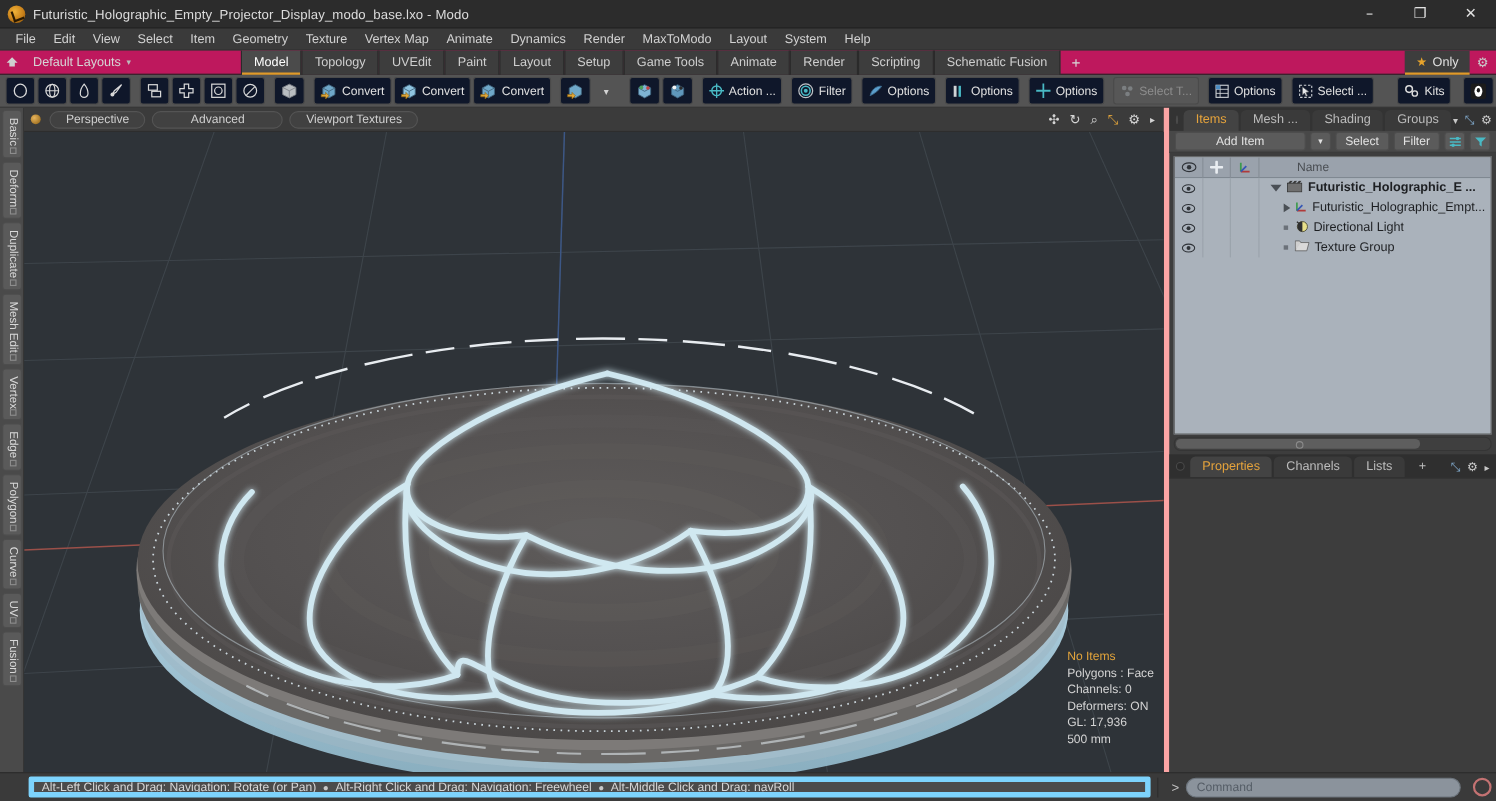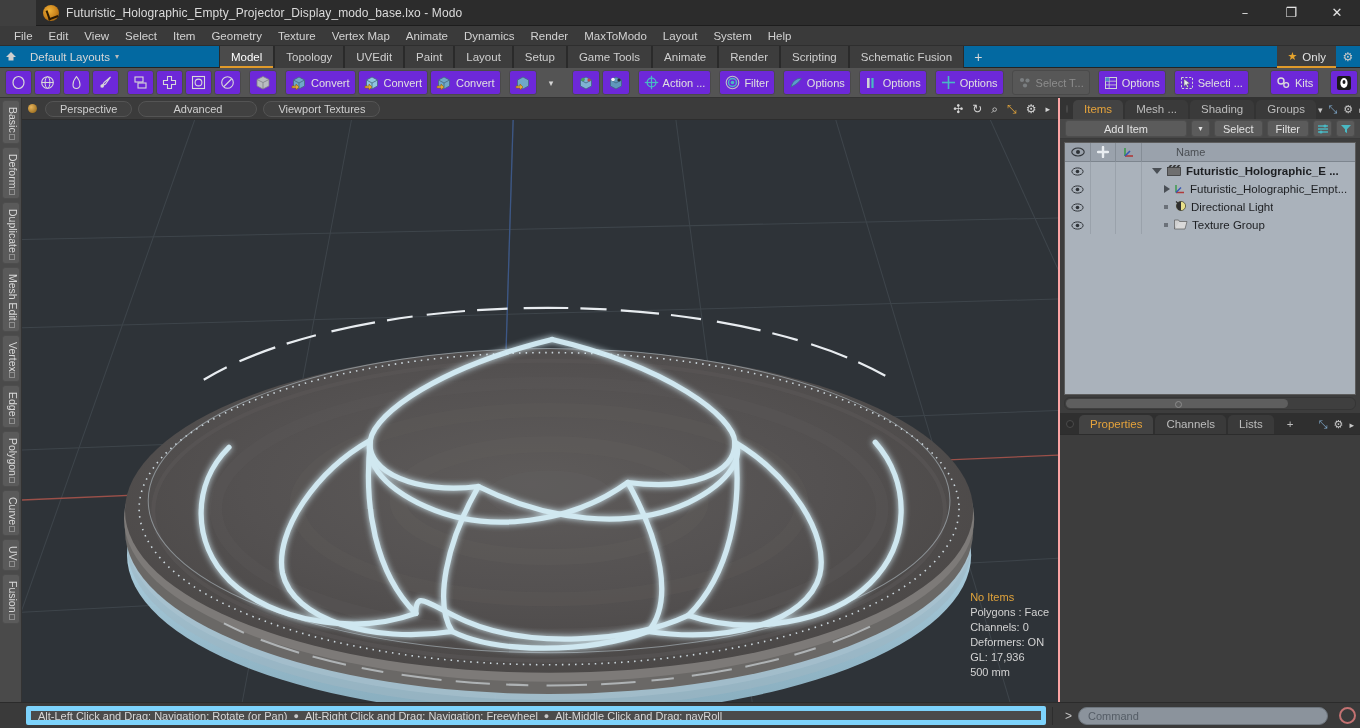--- a/index.html
+++ b/index.html
@@ -8,21 +8,20 @@
     background:#3b3b3b;
     font-family:"Liberation Sans", sans-serif;
     -webkit-font-smoothing:antialiased;
   }
   .app{ position:relative; width:1360px; height:728px; background:#3f3f3f; }
 
   
   .titlebar{
     height:26px; background:#2c2c2c; display:flex; align-items:center;
     border-bottom:1px solid #1d1d1d;
-    margin-left:36px;
   }
   .app-icon{
     width:16px;height:16px;margin-left:7px;margin-right:7px;border-radius:50%;
     background:radial-gradient(circle at 40% 35%, #f0b238 0%, #c8801a 55%, #7a4a06 100%);
     position:relative; flex:none;
   }
   .app-icon:after{
     content:""; position:absolute; left:4px; top:4px; width:8px;height:8px;
     border-left:2px solid #2b1a02; border-bottom:2px solid #2b1a02;
     transform:rotate(-20deg);
@@ -39,21 +38,21 @@
     height:20px; background:#3a3a3a; display:flex; align-items:center;
     padding-left:6px; border-bottom:1px solid #2e2e2e;
   }
   .menu-item{
     color:#d2d2d2; font-size:11.5px; padding:0 8px; height:20px;
     display:flex; align-items:center; white-space:nowrap;
   }
 
   
   .layoutbar{
-    height:22px; background:#0369a1; display:flex; align-items:center;
+    height:22px; background:#be185d; display:flex; align-items:center;
     border-bottom:1px solid #242424; position:relative;
   }
   .home-ico{
     width:22px;height:20px; display:flex;align-items:center;justify-content:center;
     color:#cfcfcf; font-size:11px;
   }
   .default-layouts{
     color:#d6d6d6; font-size:11.5px; padding:0 8px; display:flex; align-items:center; gap:5px;
   }
   .caret{ font-size:8px; color:#bbb; }
@@ -78,21 +77,21 @@
   }
 
   
   .toolbar{
     height:30px; background:#545454; display:flex; align-items:center;
     gap:0px; padding:0 2px; border-bottom:1px solid #333;
   }
   .tgroup{ display:flex; align-items:center; height:26px; margin:0 3px; }
   .tbtn{
     height:25px; min-width:25px; display:flex; align-items:center; justify-content:center;
-    background:#6d28d9; border:1px solid #4a4a4a; border-radius:3px;
+    background:#0f172a; border:1px solid #4a4a4a; border-radius:3px;
     color:#e0e0e0; font-size:11px; gap:4px; padding:0 5px; margin-right:2px;
     white-space:nowrap;
   }
   .tbtn.disabled{ color:#8d8d8d; background:#575757; }
   .tbtn.nobg{ background:transparent; border:1px solid transparent; }
   .tbtn svg{ display:block; }
 
   
   .main{ position:absolute; left:0; top:98px; width:1360px; height:604px; display:flex; }
 
@@ -135,21 +134,21 @@
     position:relative; flex:1; overflow:hidden;
     background:#2e3338;
   }
   .vstats{
     position:absolute; right:9px; bottom:22px; 
     font-size:11px; color:#d3d3d3; line-height:15px;
   }
   .vstats .hl{ color:#e0a33b; }
 
   
-  .rpanel{ width:302px; background:#3d3d3d; display:flex; flex-direction:column; border-left:2px solid #fca5a5; }
+  .rpanel{ width:302px; background:#3d3d3d; display:flex; flex-direction:column; border-left:5px solid #fca5a5; }
   .ptabs{
     height:21px; background:#333333; display:flex; align-items:flex-end; padding-left:4px;
   }
   .pdot{ width:8px;height:8px;border-radius:50%;background:#2a2a2a;margin:0 5px 6px 2px;border:1px solid #4a4a4a;}
   .ptab{
     font-size:11.5px; color:#bdbdbd; padding:3px 11px 4px 11px;
     background:#3a3a3a; border-radius:5px 5px 0 0; margin-right:2px; white-space:nowrap;
   }
   .ptab.active{ background:#434343; color:#e5a33c; }
   .ptab-icons{ margin-left:auto; display:flex; align-items:center; gap:6px; padding:0 6px 3px 0; }

